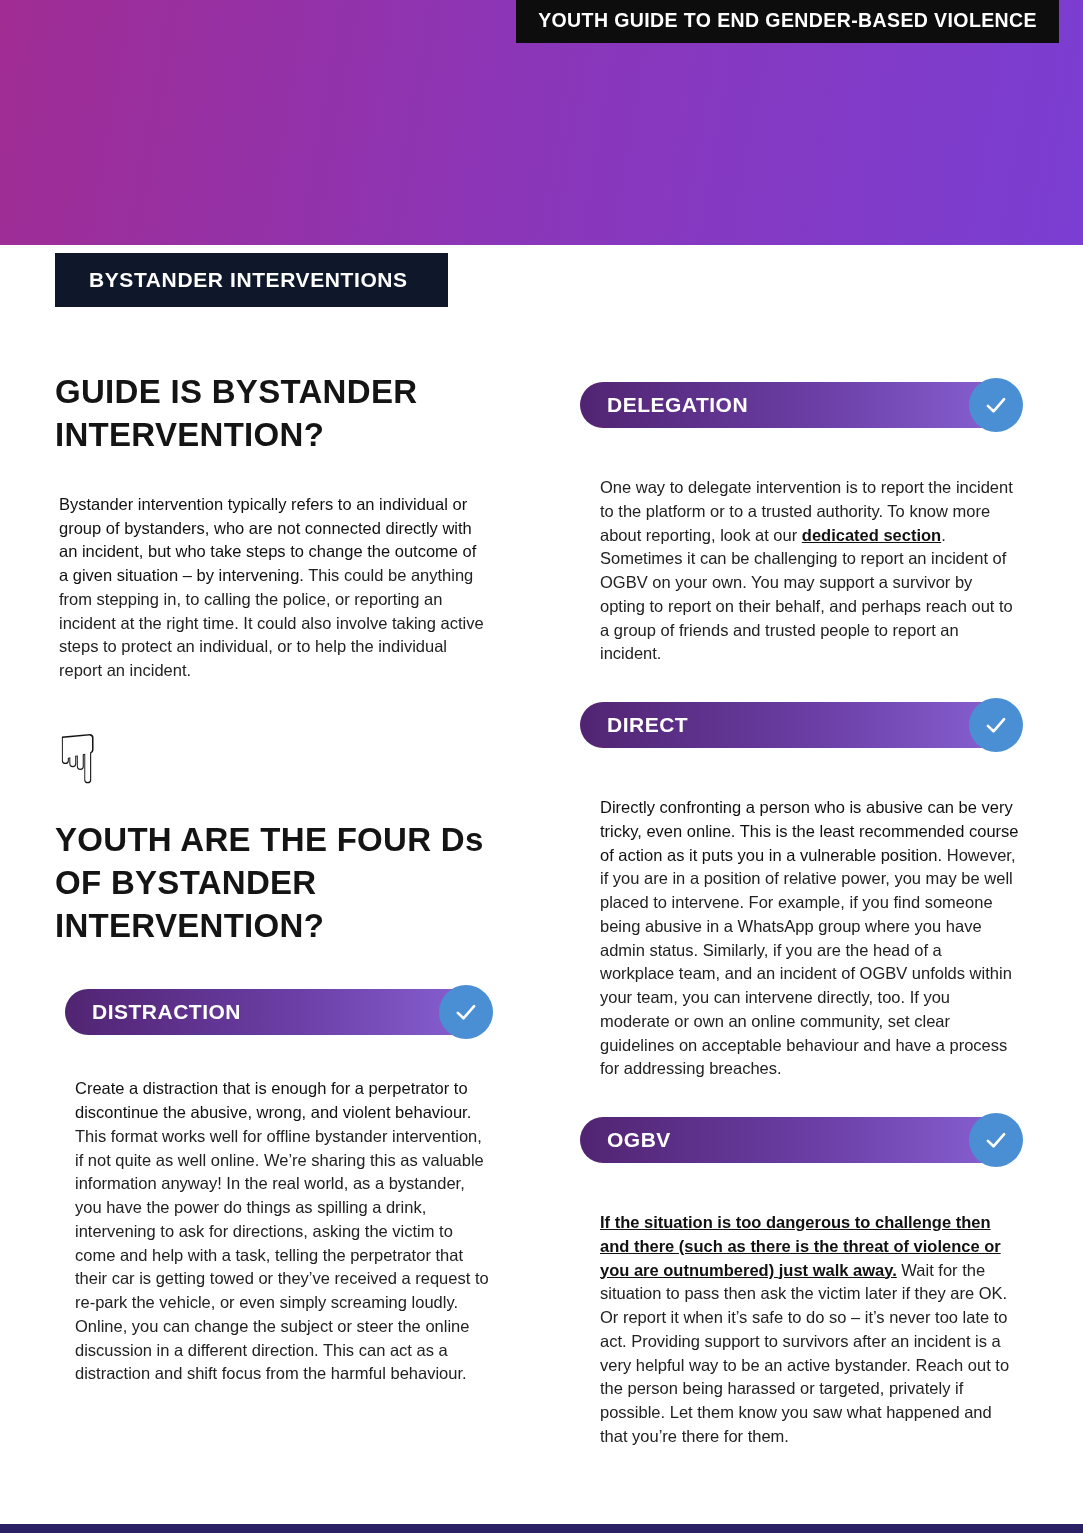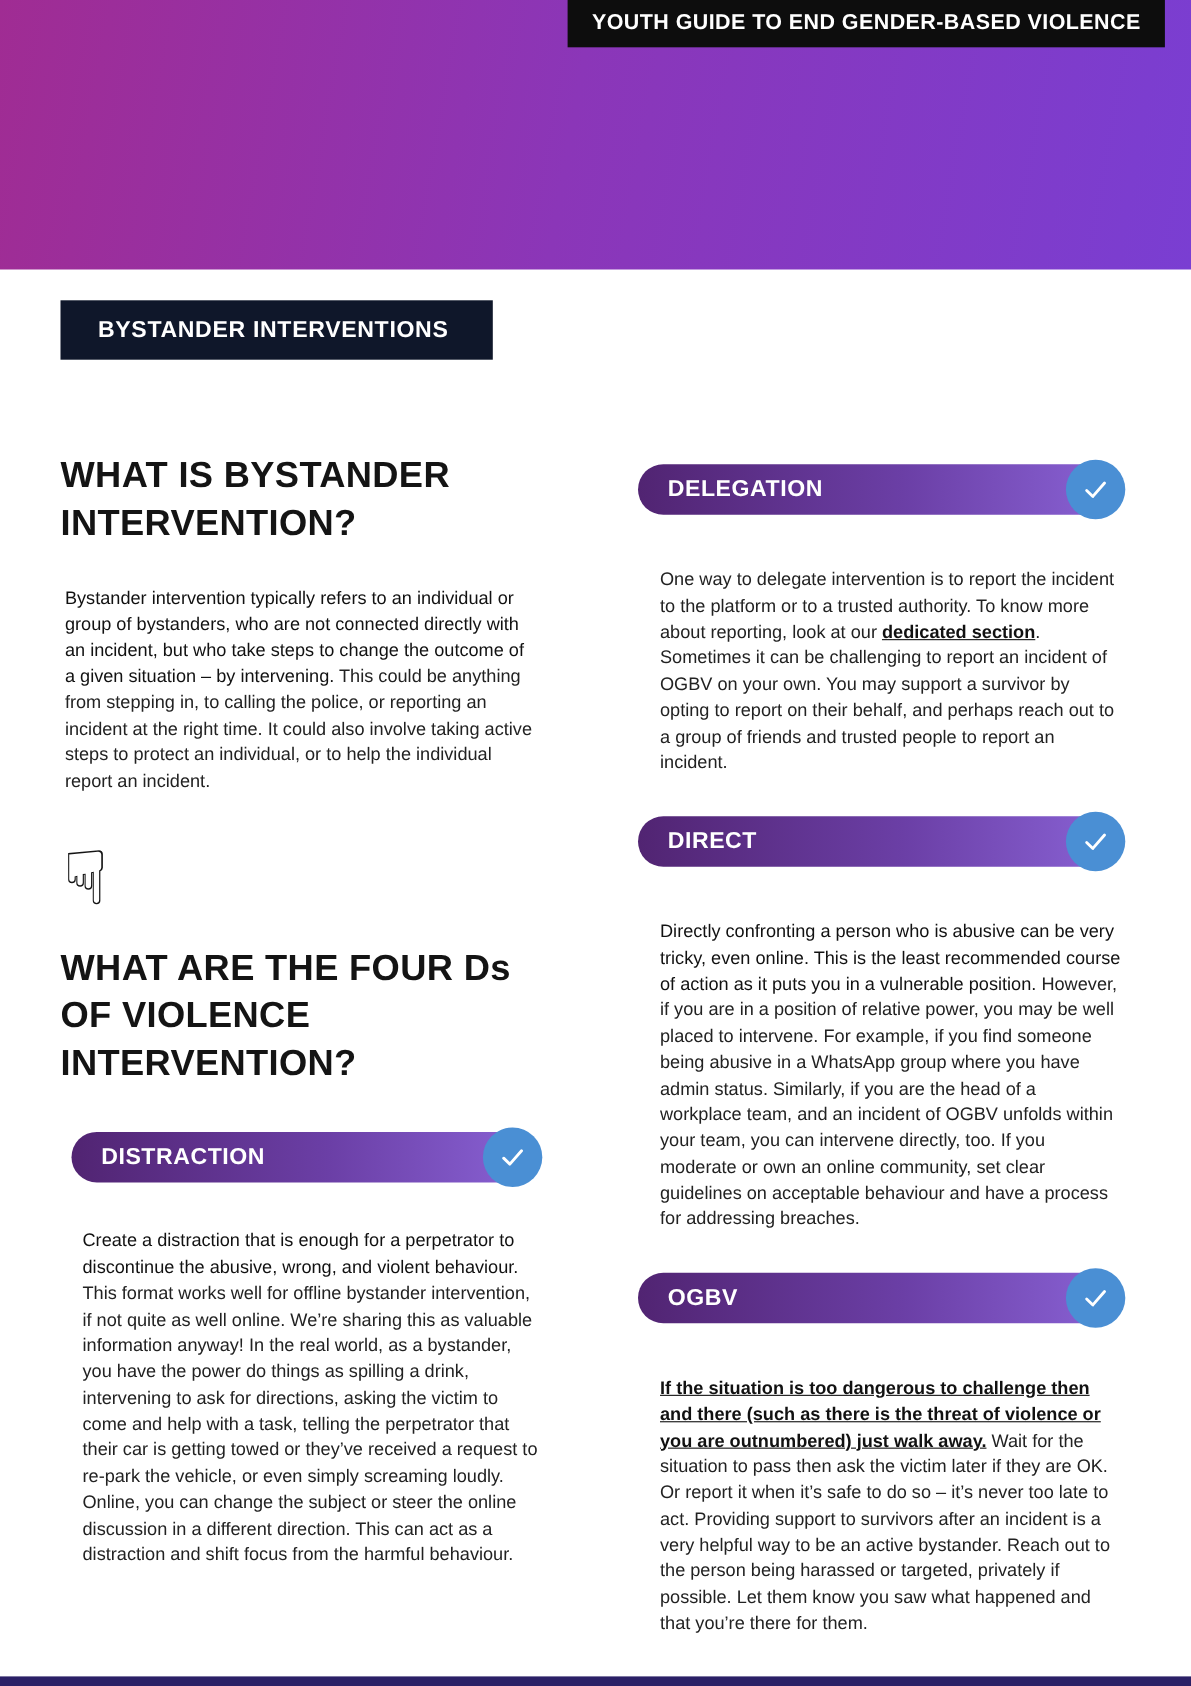--- a/index.html
+++ b/index.html
@@ -1,18 +1,18 @@
 <!DOCTYPE html>
 <html><head>
 <meta charset="utf-8">
 <style>
   * { margin:0; padding:0; box-sizing:border-box; }
   html,body { background:#ffffff; }
   body { font-family:"Liberation Sans", sans-serif; color:#1d1d1d; }
-  .page { width:1083px; min-height:1533px; margin:0 auto; background:#ffffff; display:flex; flex-direction:column; position:relative; overflow:hidden;gap:20px; }
+  .page { width:1083px; min-height:1533px; margin:0 auto; background:#ffffff; display:flex; flex-direction:column; position:relative; overflow:hidden; }
 
   .hero { height:245px; width:100%; background:linear-gradient(100deg,#a02c93 0%, #8b36b8 48%, #7a3ed2 100%); position:relative; flex:none; }
   .top-banner { position:absolute; top:0; right:24px; background:#0d0d0d; color:#ffffff; font-weight:700; font-size:19.5px; letter-spacing:0.4px; padding:9px 22px 11px 22px; white-space:nowrap; }
 
   .section-badge { align-self:flex-start; margin:8px 0 0 55px; background:#0f172a; color:#ffffff; font-weight:700; font-size:21px; letter-spacing:0.6px; padding:15px 40px 15px 34px; }
 
   .content { display:grid; grid-template-columns:435px 440px; column-gap:90px; margin:64px 63px 0 55px; }
 
   .big-title { font-size:33px; font-weight:700; color:#141414; line-height:1.3; letter-spacing:0.3px; }
   .body-text { font-size:16.5px; line-height:1.44; color:#222222; }
@@ -45,27 +45,27 @@
   <div class="hero">
     <div class="top-banner">YOUTH GUIDE TO END GENDER-BASED VIOLENCE</div>
   </div>
 
   <div class="section-badge">BYSTANDER INTERVENTIONS</div>
 
   <div class="content">
 
     <div class="col-left">
 
-      <h2 class="big-title">WHAT IS BYSTANDER INTERVENTION?</h2>
+      <h2 class="big-title">GUIDE IS BYSTANDER INTERVENTION?</h2>
 
       <p class="body-text intro"><span class="b">Bystander intervention typically refers to an individual or group of bystanders, who are not connected directly with an incident, but who take steps to change the outcome of a given situation – by intervening.</span><span> This could be anything from stepping in, to calling the police, or reporting an incident at the right time. It could also involve taking active steps to protect an individual, or to help the individual report an incident.</span></p>
 
       <div class="hand">☟</div>
 
-      <h2 class="big-title title-2">WHAT ARE THE FOUR Ds OF VIOLENCE INTERVENTION?</h2>
+      <h2 class="big-title title-2">YOUTH ARE THE FOUR Ds OF BYSTANDER INTERVENTION?</h2>
 
       <div class="pill pill-left">
         <span class="pill-label">DISTRACTION</span>
         <span class="pill-check">
           <svg width="26" height="26" viewBox="0 0 24 24">
               <path d="M4.5 12.8l5.2 5 9.8-11.2" stroke="#ffffff" stroke-width="2.4" fill="none" stroke-linecap="round" stroke-linejoin="round"></path>
             </svg>
         </span>
       </div>
 

